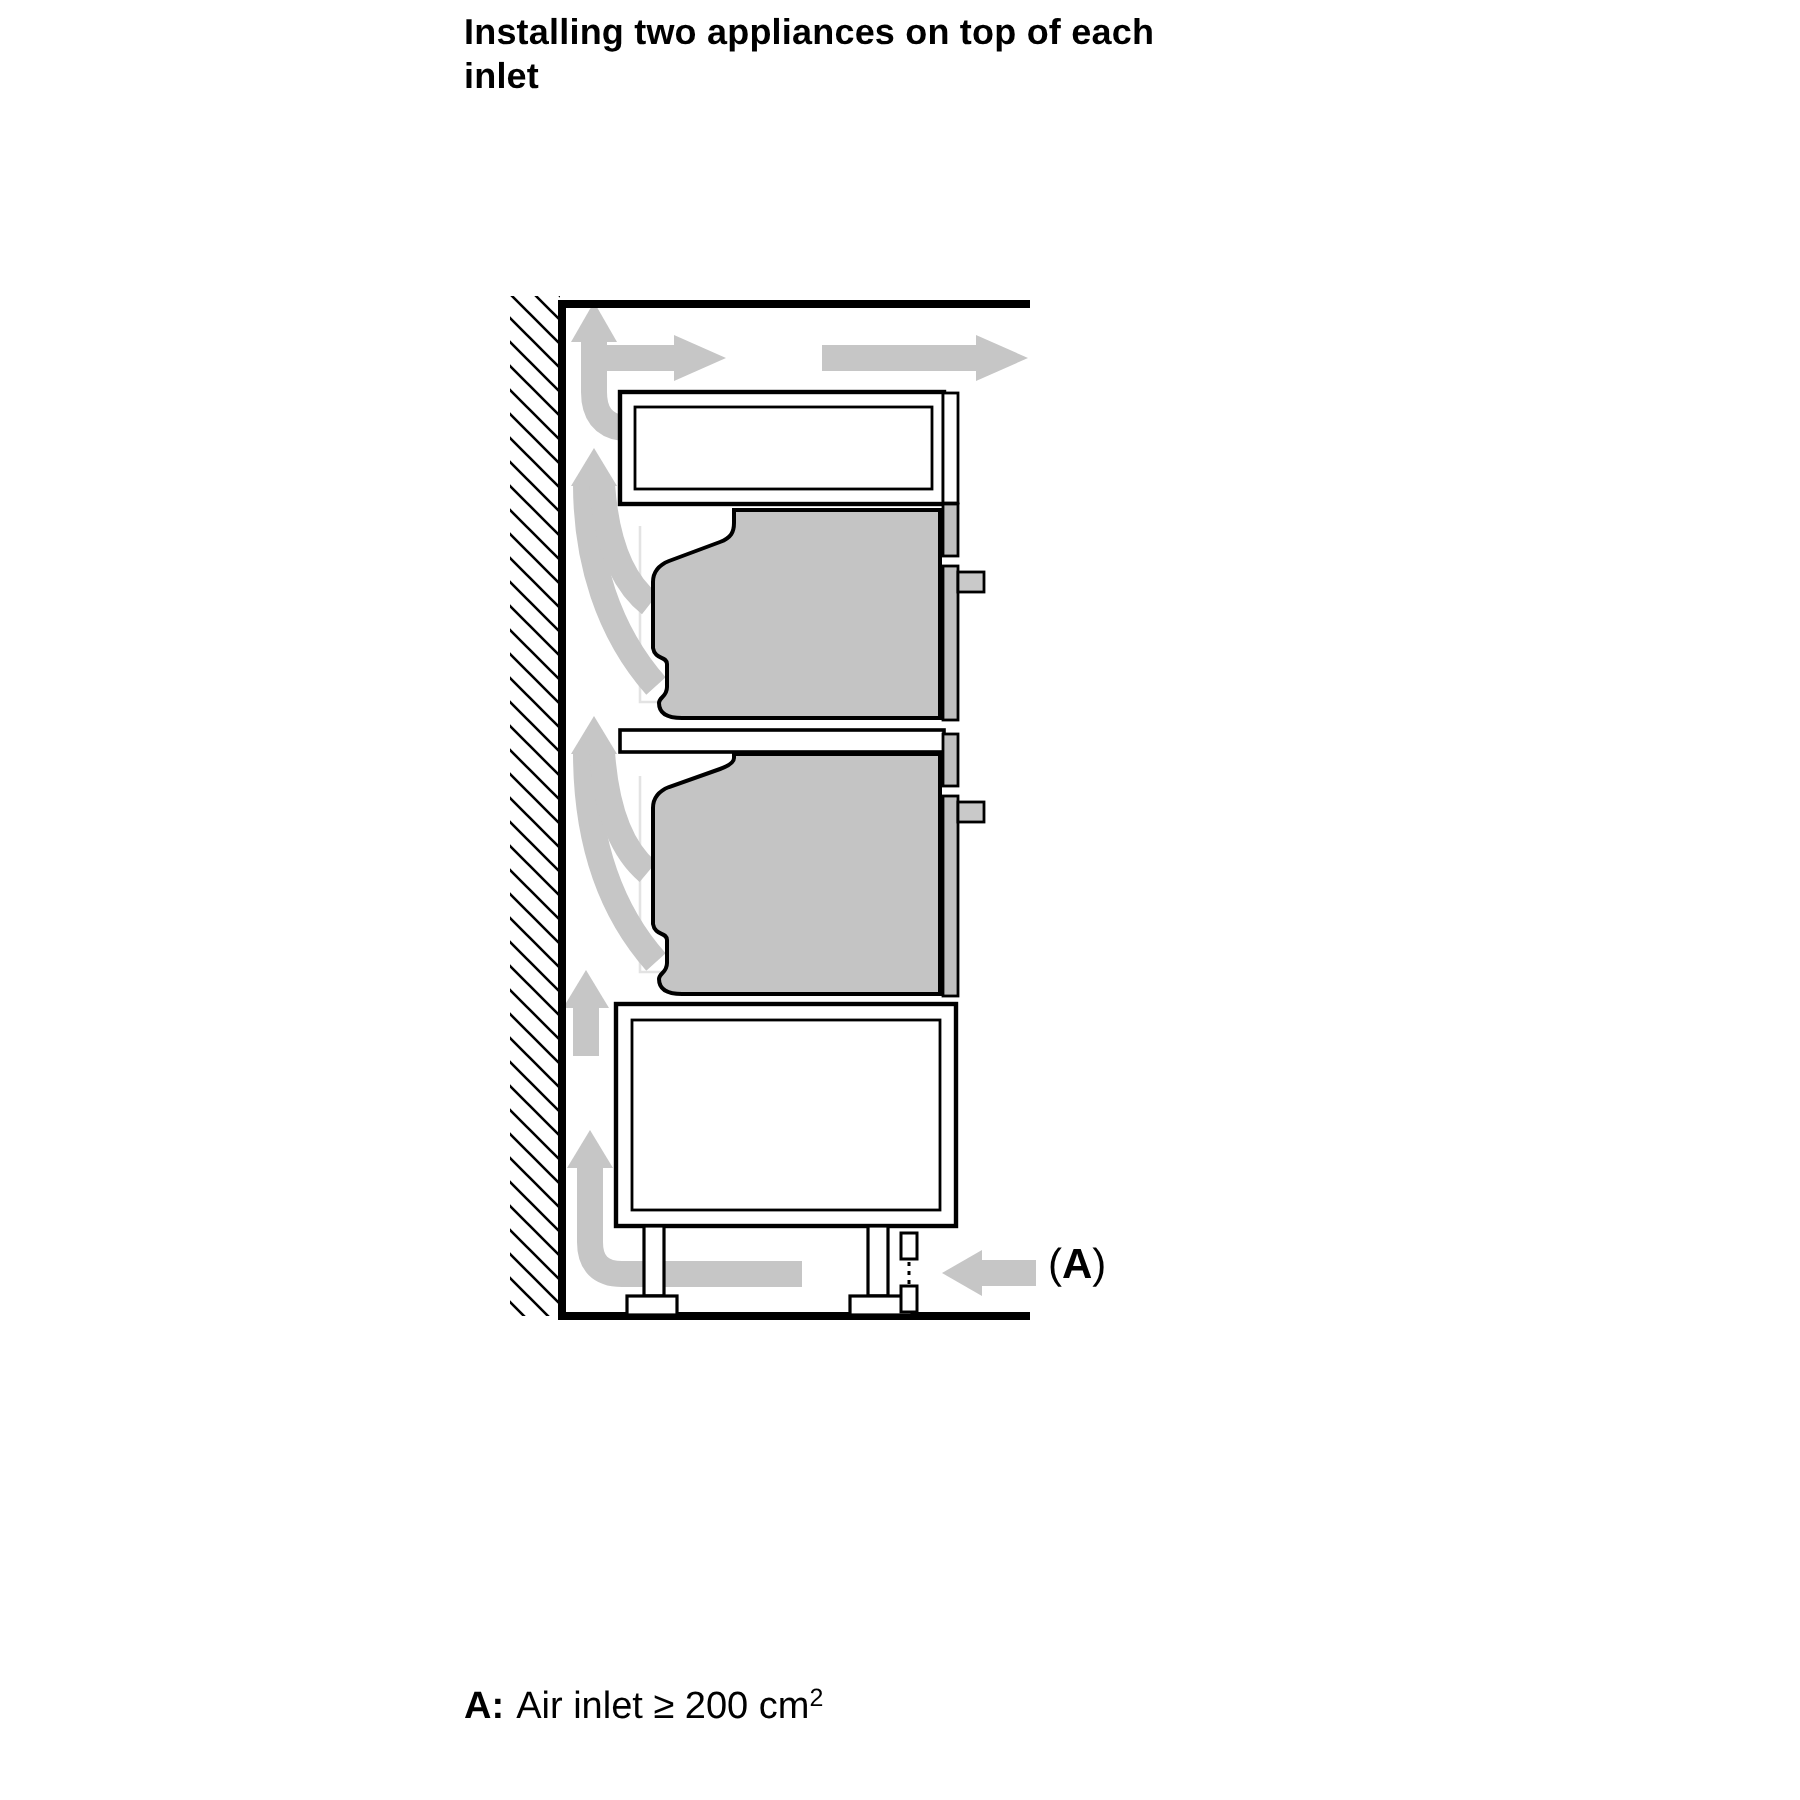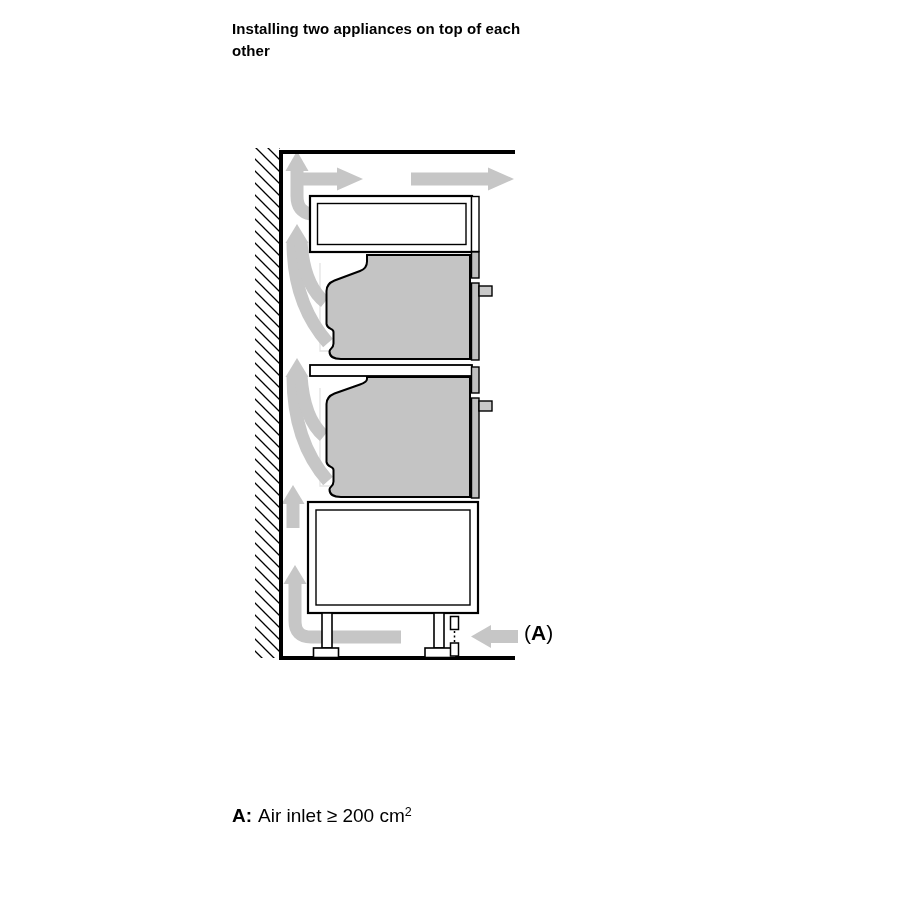--- a/index.html
+++ b/index.html
@@ -2,36 +2,36 @@
 <html><head>
 <meta charset="utf-8">
 <style>
   html,body{margin:0;padding:0}
   body{
     width:900px;height:900px;background:#ffffff;position:relative;
     font-family:"Liberation Sans", sans-serif;color:#000;overflow:hidden;
   }
   .abs{position:absolute}
   .title{
-    left:232px;top:18px;width:440px;
-    font-weight:bold;font-size:15px;line-height:21.5px;letter-spacing:.1px;
+    left:232px;top:6px;width:440px;
+    font-weight:bold;font-size:18px;line-height:21.5px;letter-spacing:.1px;
   }
   .diagram-svg{left:0;top:0}
   .labelA{left:524px;top:620px;font-size:21px;line-height:26px;white-space:nowrap}
   .labelA .b{font-weight:bold}
-  .caption{left:232px;top:800px;font-size:19px;line-height:24px;white-space:nowrap}
+  .caption{left:232px;top:837px;font-size:19px;line-height:24px;white-space:nowrap}
   .caption .lbl{font-weight:bold;margin-right:6px}
   .caption sup{font-size:12.5px;vertical-align:6px}
 </style>
 </head>
 <body>
 
 <div class="abs title">
   <div>Installing two appliances on top of each</div>
-  <div>other</div>
+  <div>inlet</div>
 </div>
 
 <svg class="abs diagram-svg" width="900" height="900" viewBox="0 0 900 900" xmlns="http://www.w3.org/2000/svg">
 
   <defs>
     <pattern id="hatch" width="12" height="12" patternUnits="userSpaceOnUse">
       <path d="M0,0 L12,12 M-6,6 L6,18 M6,-6 L18,6" stroke-width="1.3" fill="none" stroke="#000000"></path>
     </pattern>
   </defs>
 

